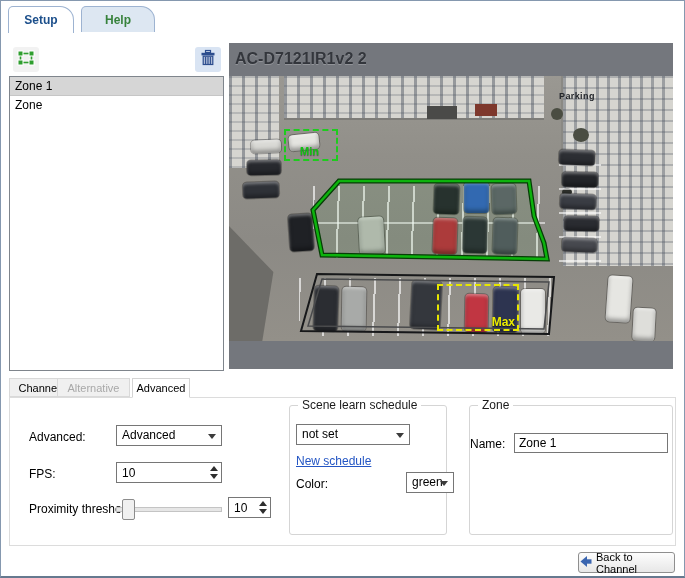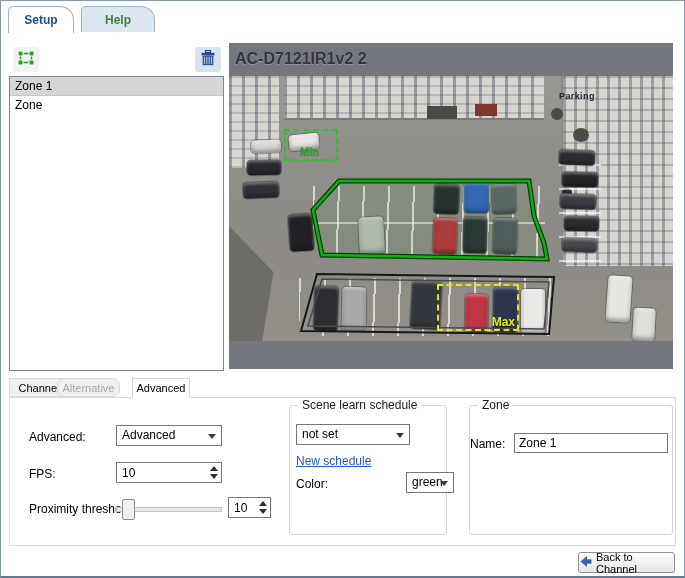--- a/index.html
+++ b/index.html
@@ -38,21 +38,21 @@
   .ovl{position:absolute;left:0;top:0;z-index:4;}
   .min-rect{position:absolute;left:55px;top:53px;width:54px;height:32px;border:2px dashed #1ecb1e;z-index:5;box-sizing:border-box;}
   .min-rect span{position:absolute;left:14px;top:14px;font-size:11px;font-weight:bold;color:#14c014;text-shadow:0 1px 1px rgba(0,0,0,.45);}
   .max-rect{position:absolute;left:180px;top:208px;width:82px;height:47px;border:2px dashed #e6e600;z-index:5;box-sizing:border-box;margin-left:28px;}
   .max-rect span{position:absolute;right:2px;bottom:0px;font-size:12px;font-weight:bold;color:#ecec00;text-shadow:0 1px 1px rgba(0,0,0,.5);}
   .parking-sign{position:absolute;left:330px;top:1px;font-size:9px;font-weight:bold;color:#23262b;letter-spacing:.4px;z-index:5;margin-top:14px;}
 
   
   .btab{position:absolute;top:377px;height:19px;box-sizing:border-box;border:1px solid #d9d9d9;background:#f0f0f0;font-size:11px;display:flex;align-items:center;justify-content:center;color:#000;}
   .btab-common{left:8px;width:60px;}
-  .btab-alt{left:56px;width:63px;color:#a8a8a8;border-radius:7px;}
+  .btab-alt{left:56px;width:73px;color:#a8a8a8;}
   .btab-adv{left:131px;width:58px;height:20px;background:#fff;border:1px solid #d4d4d4;border-bottom:1px solid #fff;z-index:2;}
   .panel{position:absolute;left:8px;top:396px;width:667px;height:149px;box-sizing:border-box;border:1px solid #dcdcdc;background:#fff;}
 
   .flabel{position:absolute;font-size:12px;color:#000;}
   .combo{position:absolute;box-sizing:border-box;height:21px;border:1px solid #767676;background:#fff;font-size:12px;line-height:19px;padding-left:5px;color:#000;}
   .combo .arr{position:absolute;right:5px;top:8px;width:0;height:0;border-left:4px solid transparent;border-right:4px solid transparent;border-top:5px solid #3c3c3c;}
   .spin{position:absolute;box-sizing:border-box;height:21px;border:1px solid #767676;background:#fff;display:flex;}
   .spin input{flex:1;border:none;outline:none;font-size:12px;font-family:inherit;padding:0 0 0 5px;min-width:0;background:transparent;}
   .spin .btns{width:15px;display:flex;flex-direction:column;align-items:center;justify-content:center;gap:3px;}
   .tri-up{width:0;height:0;border-left:4px solid transparent;border-right:4px solid transparent;border-bottom:5px solid #2e2e2e;}

